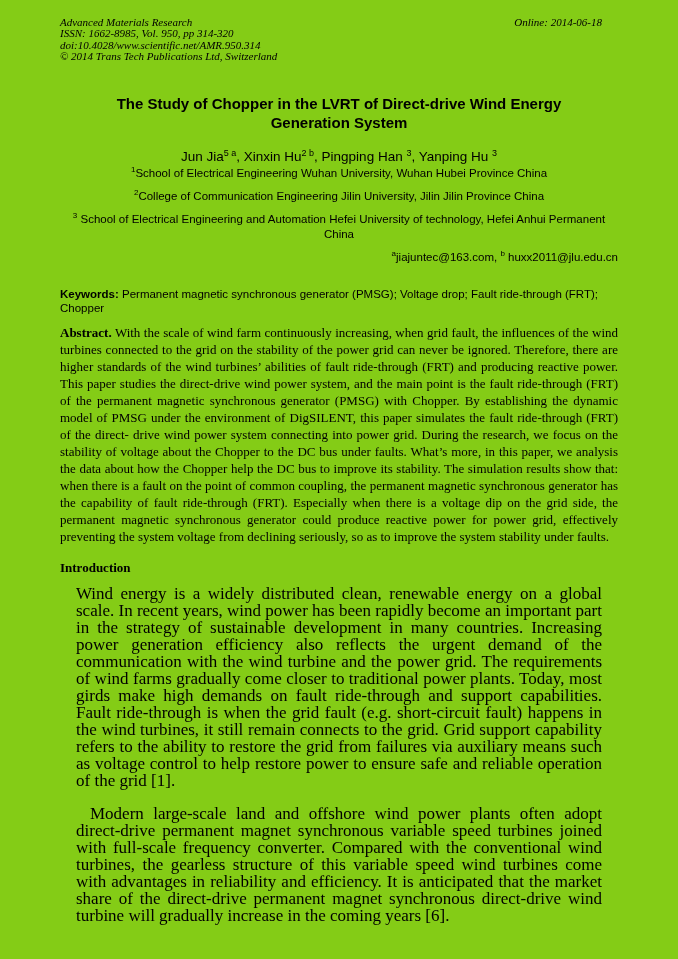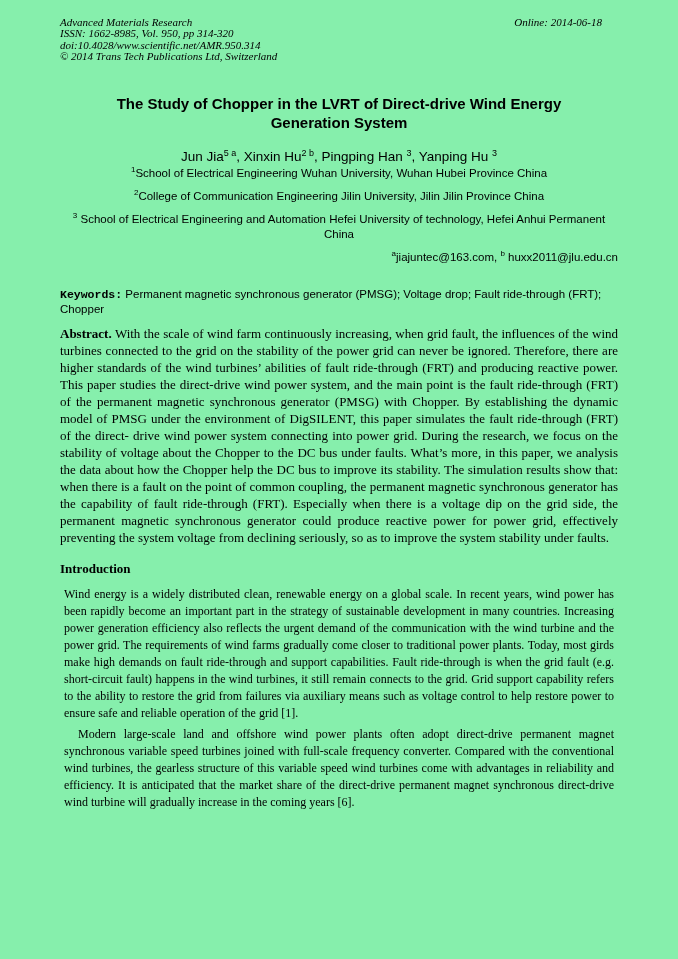--- a/index.html
+++ b/index.html
@@ -1,21 +1,21 @@
 <!DOCTYPE html>
 <html><head>
 <meta charset="utf-8">
 <style>
   html, body { margin: 0; padding: 0; background: #ffffff; }
   .page {
     position: relative;
     width: 678px;
     height: 959px;
     box-sizing: border-box;
-    background: #86efac;
+    background: #84cc16;
     color: #000000;
     padding: 17px 60px 0 60px;
     overflow: hidden;
     font-family: "Liberation Serif", "DejaVu Serif", serif;
   }
 
   
   .jheader {
     position: relative;
     font-family: "Liberation Serif", "DejaVu Serif", serif;
@@ -77,42 +77,42 @@
   }
 
   
   .keywords {
     font-family: "Liberation Sans", "DejaVu Sans", sans-serif;
     font-size: 11.5px;
     line-height: 14px;
     text-align: left;
     margin-top: 22px;
   }
-  .keywords .kw-label { font-weight: bold; font-family: Liberation Mono, monospace; }
+  .keywords .kw-label { font-weight: bold; }
 
   
   .abstract {
     font-size: 13px;
     line-height: 17px;
     text-align: justify;
     margin-top: 9px;
   }
   .abstract .ab-label { font-weight: bold; }
 
   .section-heading {
     font-size: 13px;
     line-height: 17px;
     font-weight: bold;
     margin-top: 14px;
   }
   .body-para {
-    font-size: 12px;
+    font-size: 17px;
     line-height: 17px;
     text-align: justify;
-    margin: 4px;
+    margin: 16px;
   }
   .body-para.first { margin-top: 9px; }
   .body-para.indented { text-indent: 14px; }
 </style>
 </head>
 <body>
 
 <div class="page">
 
   <div class="jheader">

